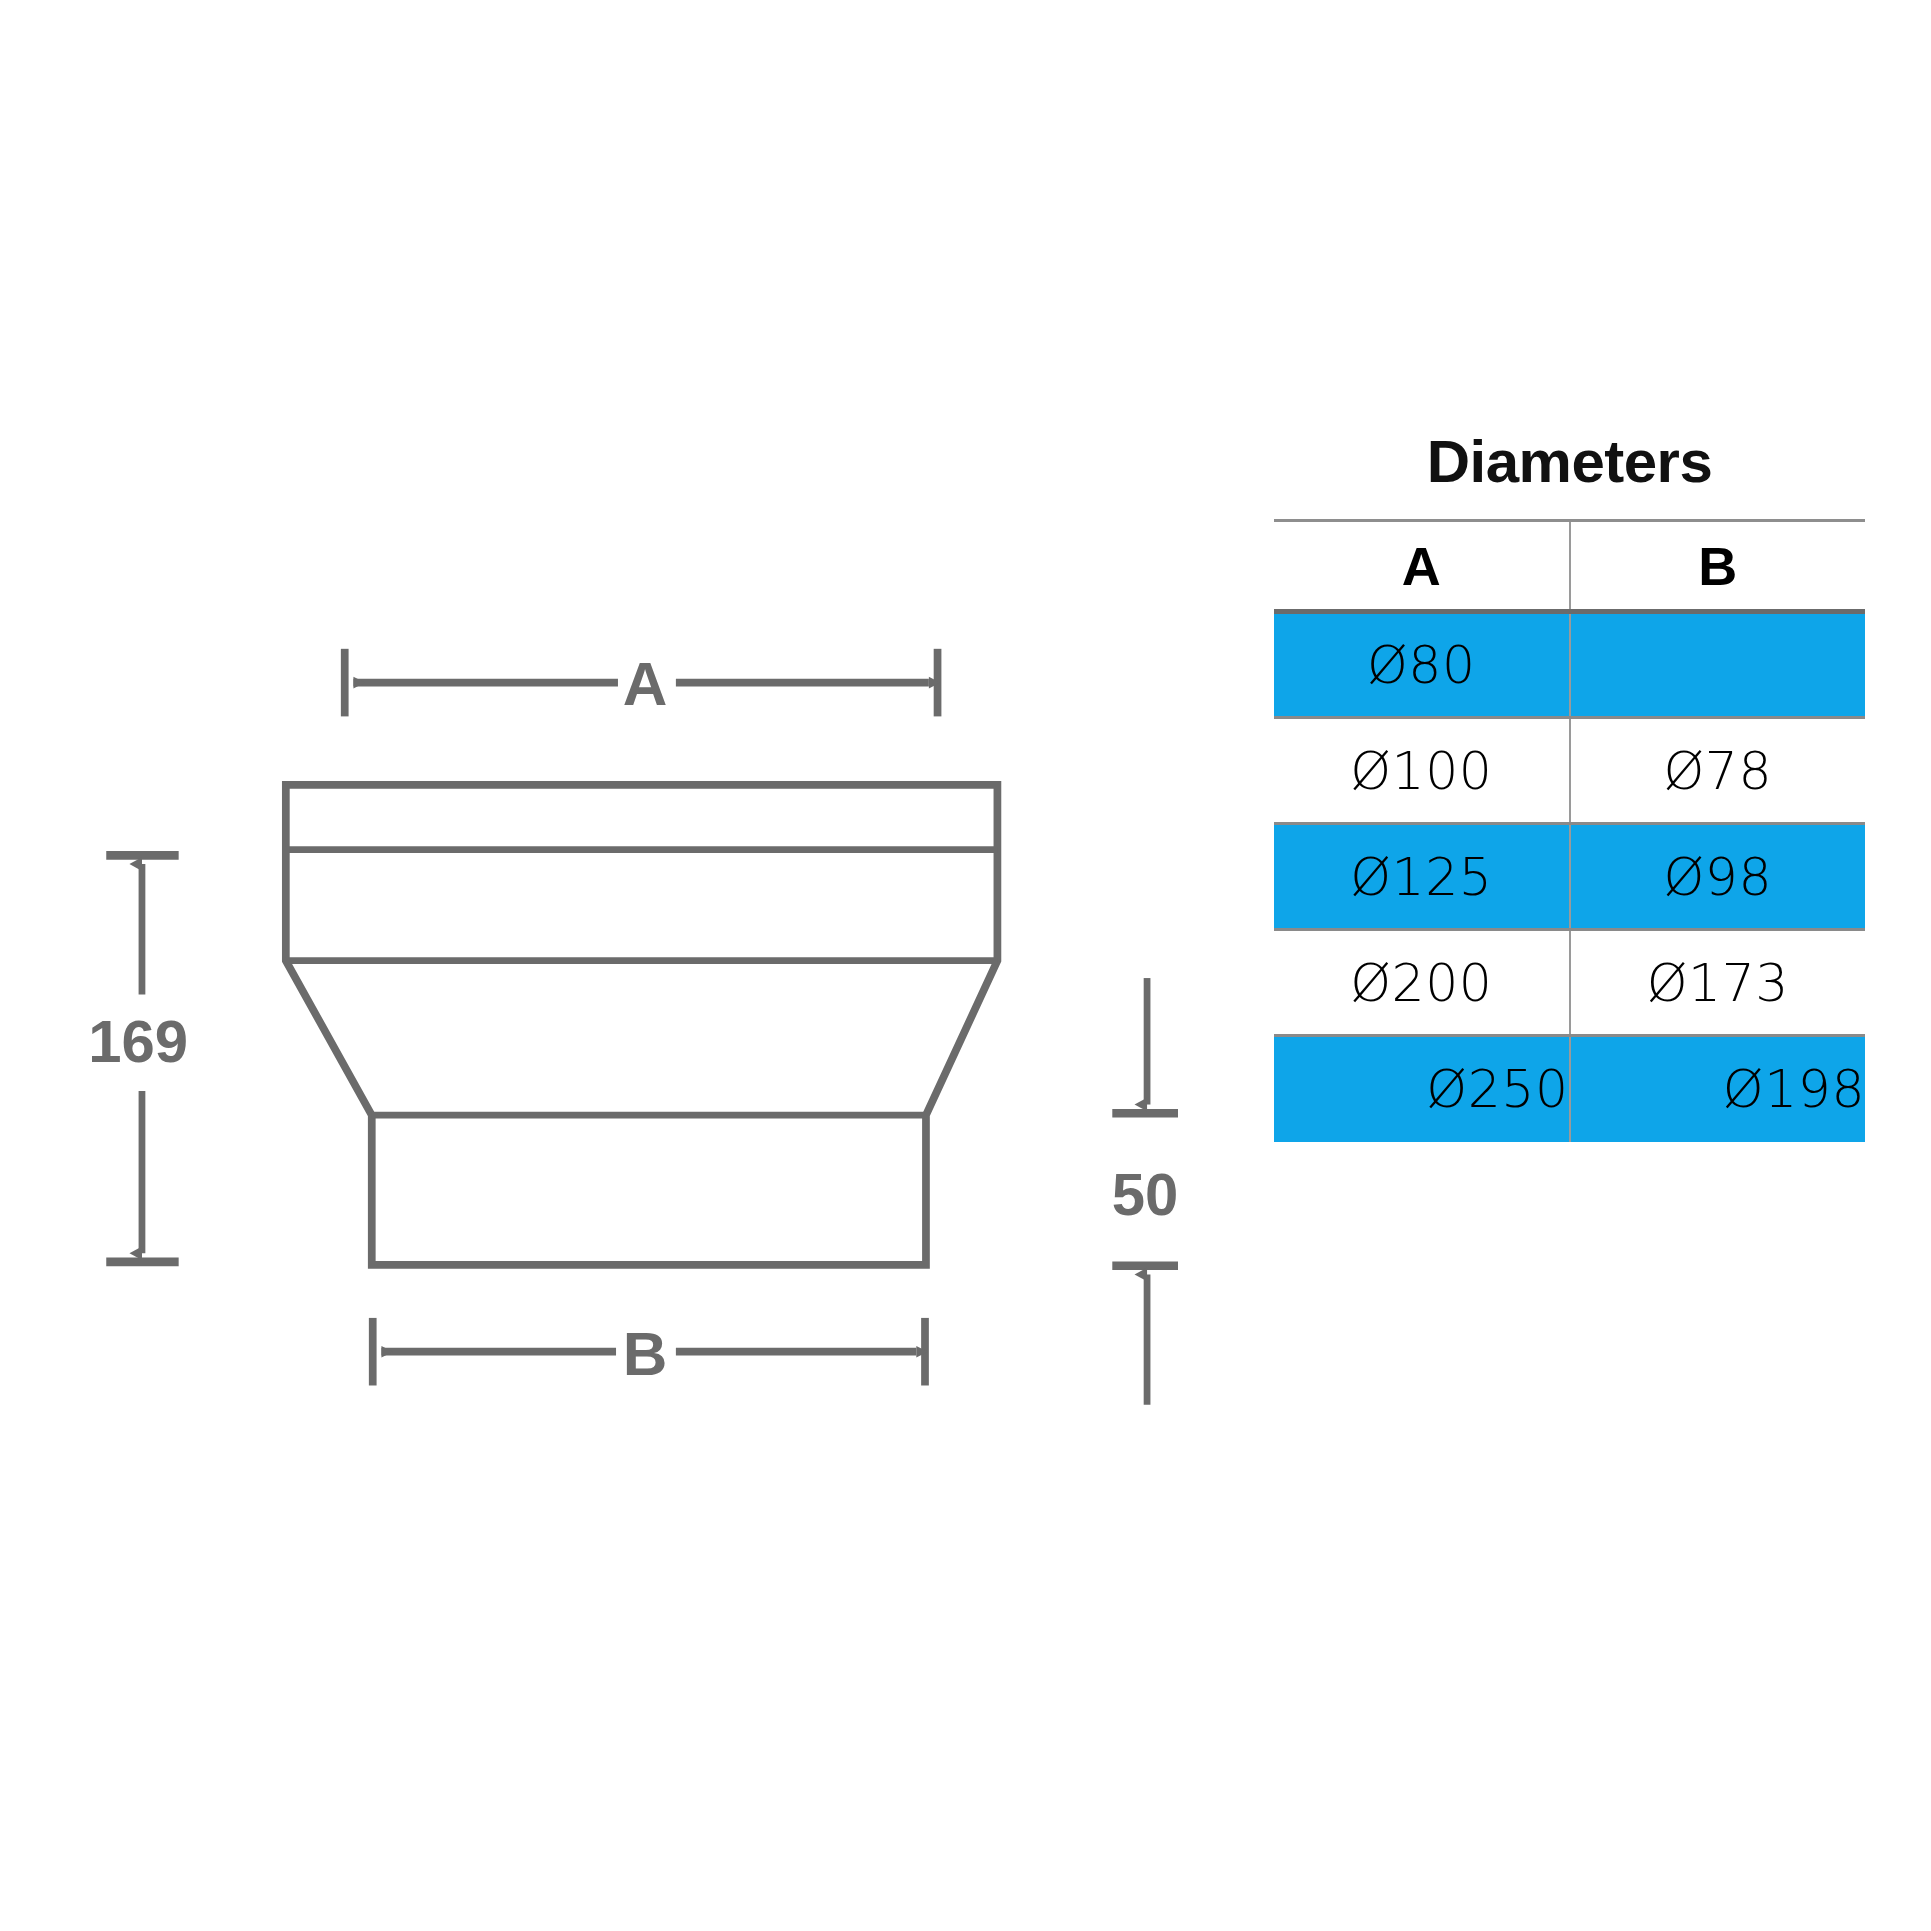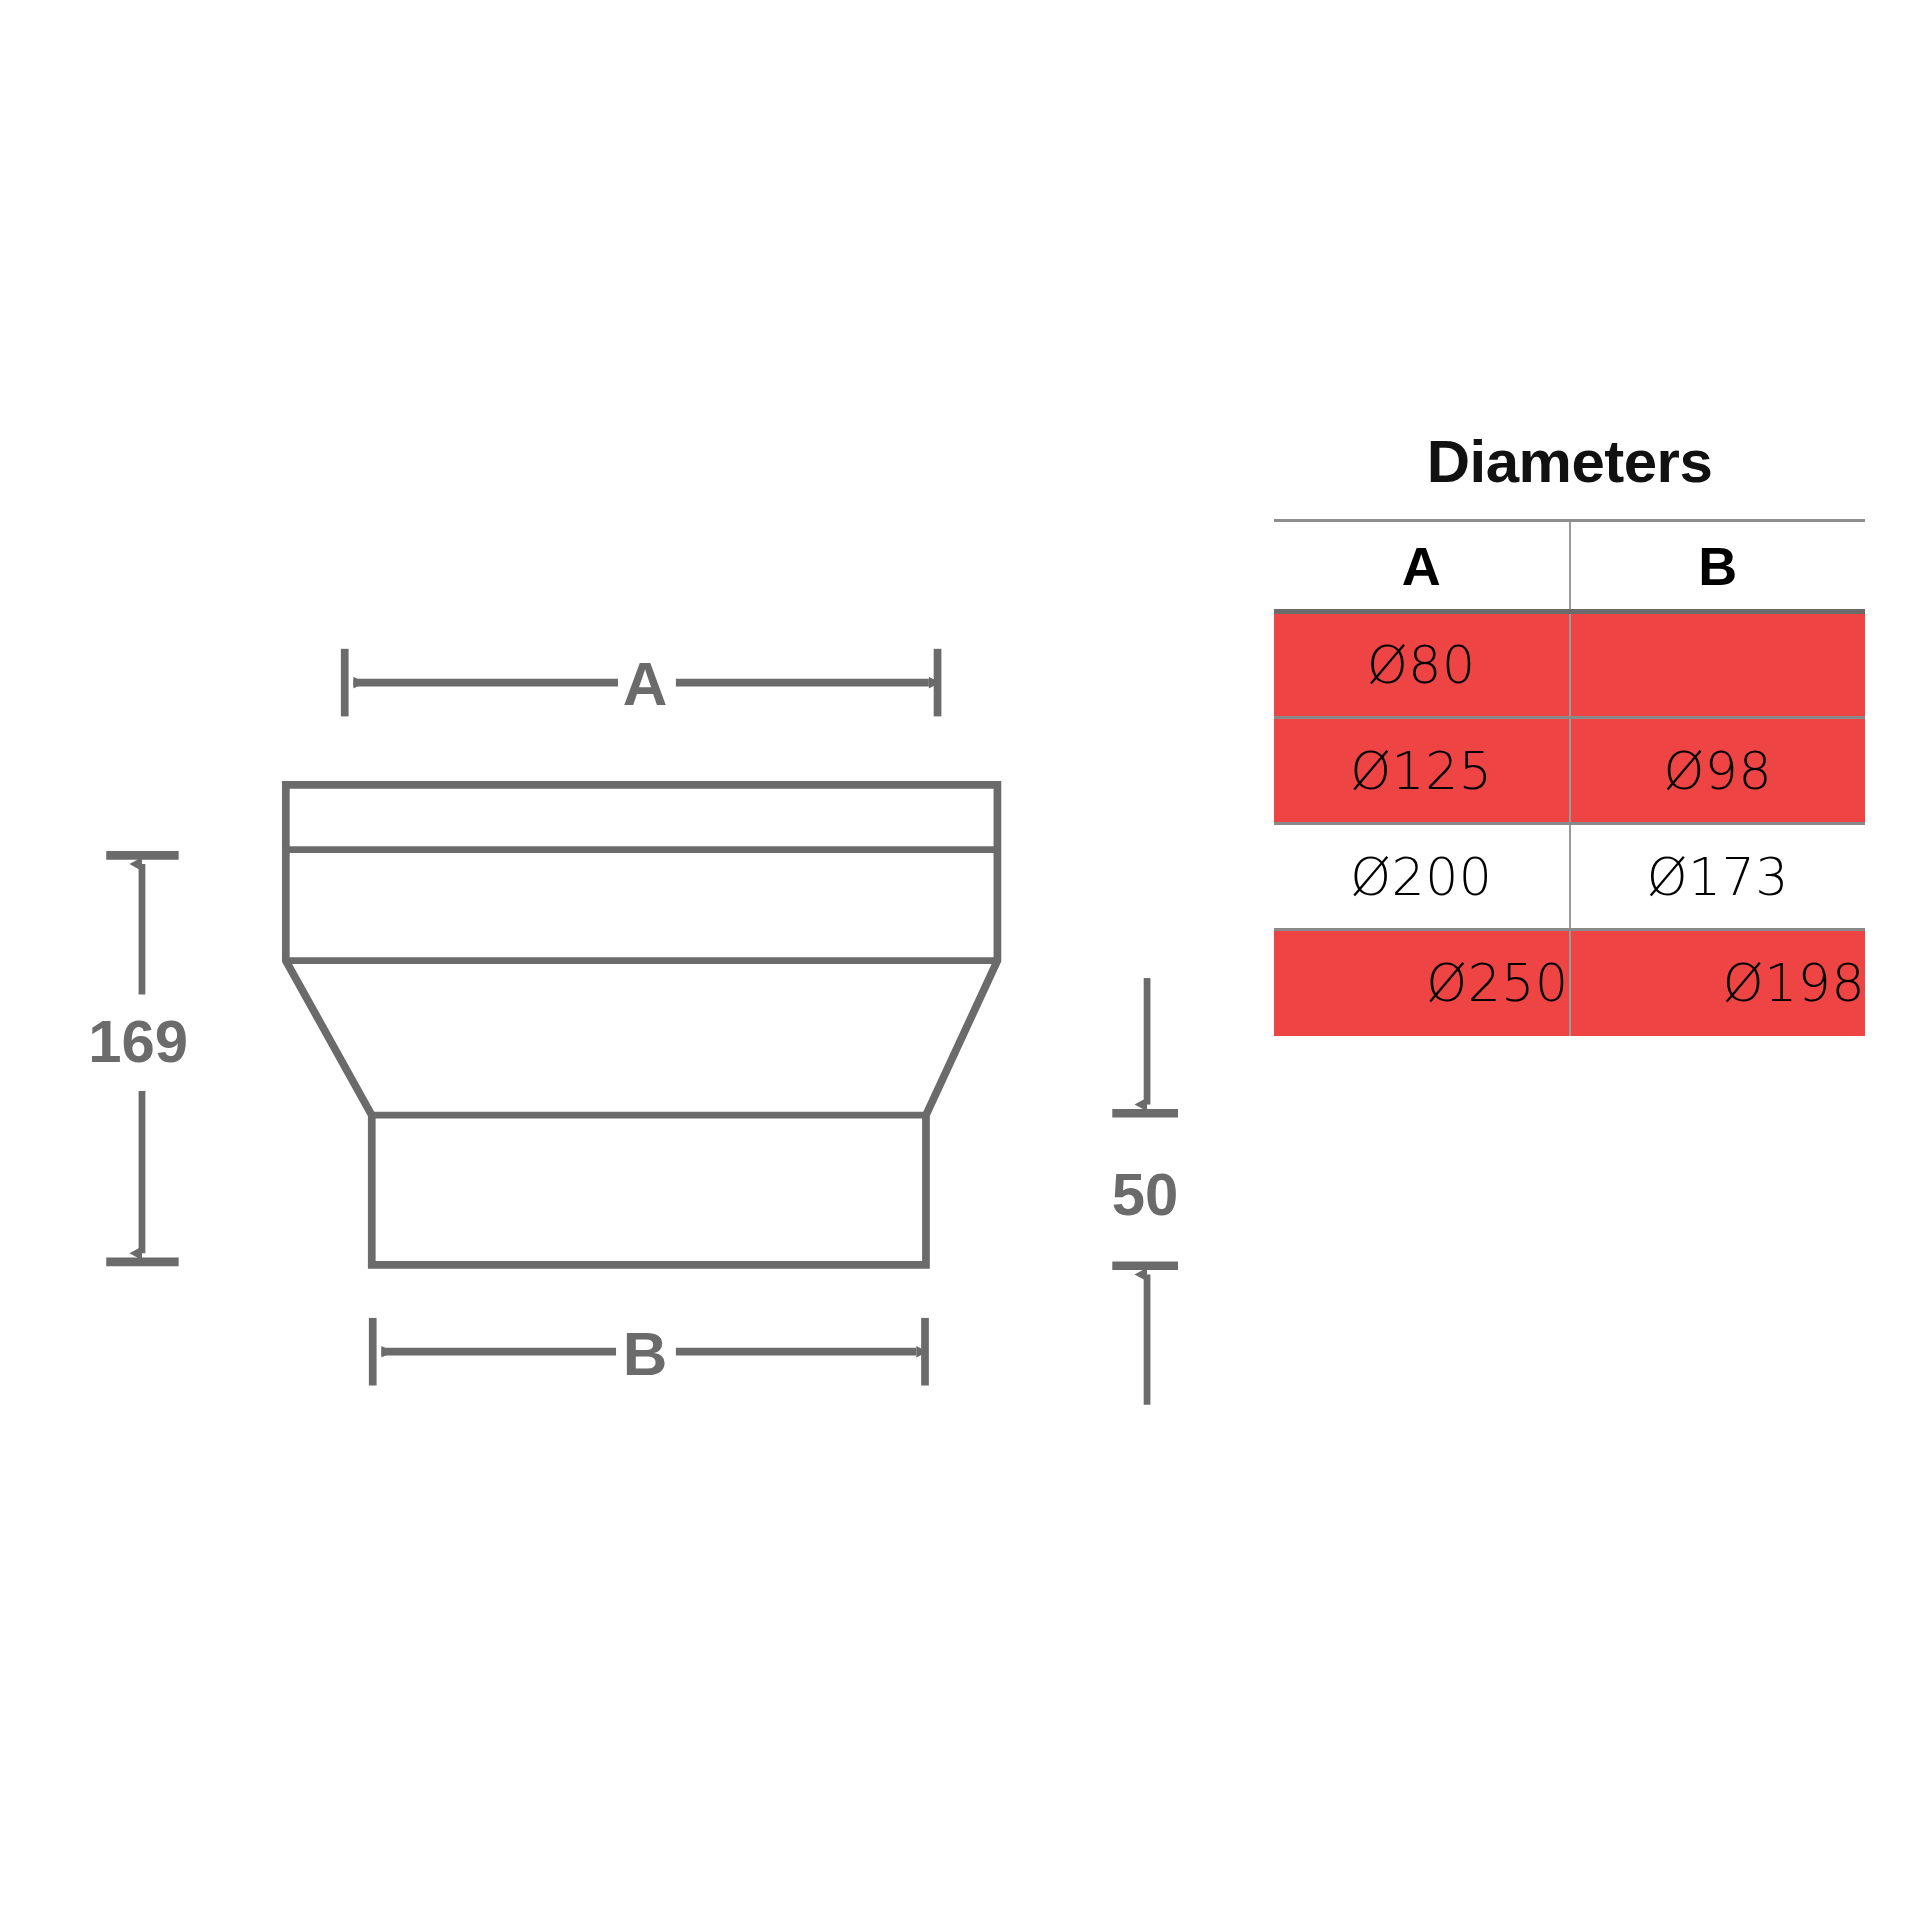--- a/index.html
+++ b/index.html
@@ -95,21 +95,21 @@
     height: 106px;
   }
   .dim-table tbody tr td {
     font-size: 52px;
     font-weight: 300;
     color: #000000;
     border-bottom: 3.9px solid #8a8a8a;
     letter-spacing: 0.5px;
   }
   .dim-table tbody tr.alt td {
-    background: #ef4444;
+    background: #0ea5e9;
   }
   .dim-table tbody tr:last-child td {
     border-bottom: none;
     text-align: right;
   }
 
   .cell-val {
     display: block;
     font-family: "DejaVu Sans", sans-serif;
     font-weight: 300;
@@ -226,20 +226,28 @@
       </thead>
       <tbody>
         <tr class="alt">
           <td>
               <span class="cell-val">Ø80</span>
             </td>
           <td>
               <span class="cell-val"></span>
             </td>
         </tr>
+        <tr>
+          <td>
+              <span class="cell-val">Ø100</span>
+            </td>
+          <td>
+              <span class="cell-val">Ø78</span>
+            </td>
+        </tr>
         <tr class="alt">
           <td>
               <span class="cell-val">Ø125</span>
             </td>
           <td>
               <span class="cell-val">Ø98</span>
             </td>
         </tr>
         <tr>
           <td>

